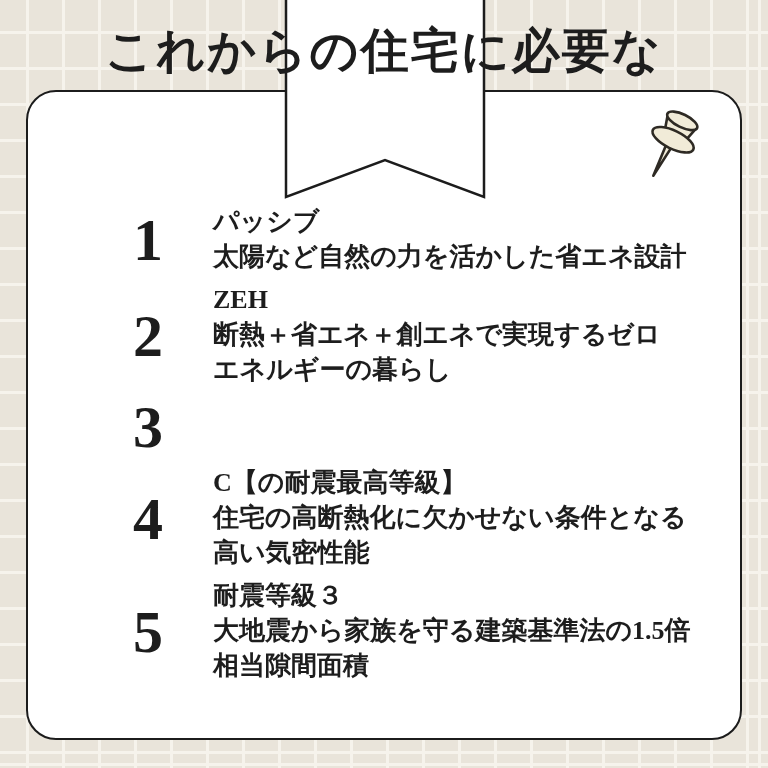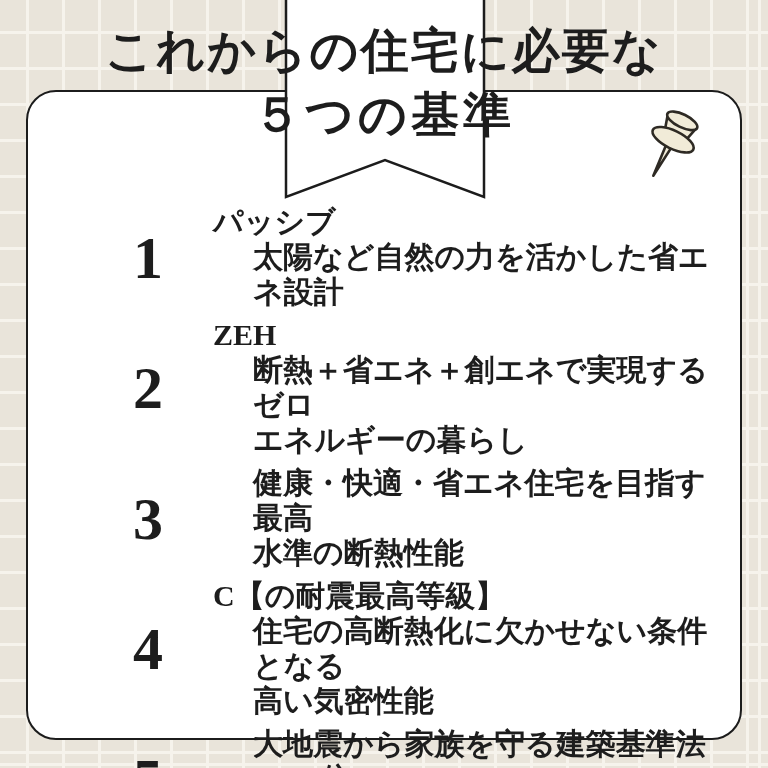--- a/index.html
+++ b/index.html
@@ -29,37 +29,36 @@
   .pin{position:absolute;left:640px;top:108px;width:60px;height:84px;z-index:3;}
   .list{
     position:absolute;left:118px;top:204px;width:600px;z-index:2;
   }
   .item{display:flex;align-items:center;margin-bottom:8px;}
   .item-number{
     flex:0 0 60px;text-align:center;font-size:60px;font-weight:600;
     line-height:1;padding-top:2px;
   }
   .item-body{
-    margin-left:35px;font-size:30px;font-weight:bold;line-height:35px;
+    margin-left:35px;font-size:26px;font-weight:bold;line-height:35px;
   }
   .item-title{white-space:pre-line;}
-  .item-desc{white-space:pre-line;margin-left:40px;}
+  .item-desc{white-space:pre-line;}
 </style>
 </head>
 <body>
 
 <div class="card"></div>
 
 <svg class="ribbon" viewBox="0 0 202 202" preserveAspectRatio="none">
   <path d="M2,-4 L2,197 L101,160 L200,197 L200,-4" fill="#ffffff" stroke="#1c1c1c" stroke-width="2.5" stroke-linejoin="miter"></path>
 </svg>
 
 <div class="title">
   <div class="line1">これからの住宅に必要な</div>
-  <div class="line2">５つの基準</div>
 </div>
 
 <svg class="pin" viewBox="0 0 60 84">
   <g transform="rotate(26 30 38)" fill="#f1ebd8" stroke="#2e2a24" stroke-width="2.6" stroke-linejoin="round" stroke-linecap="round">
     <path d="M26,38 L28,72 L32,38 Z"></path>
     <path d="M14,10 L19,28 L41,28 L46,10 Z"></path>
     <ellipse cx="30" cy="10" rx="16.5" ry="6.5"></ellipse>
     <ellipse cx="30" cy="31" rx="22.5" ry="9"></ellipse>
   </g>
 </svg>
@@ -79,35 +78,34 @@
     <div class="item-body">
       <div class="item-title">ZEH</div>
       <div class="item-desc">断熱＋省エネ＋創エネで実現するゼロ
 エネルギーの暮らし</div>
     </div>
   </div>
 
   <div class="item">
     <div class="item-number">3</div>
     <div class="item-body">
-      <div class="item-desc">健康・快適・省エネ住宅を目指す最高
-水準の断熱性能</div>
     </div>
   </div>
 
   <div class="item">
     <div class="item-number">4</div>
     <div class="item-body">
       <div class="item-title">C【の耐震最高等級】</div>
       <div class="item-desc">住宅の高断熱化に欠かせない条件となる
 高い気密性能</div>
     </div>
   </div>
 
   <div class="item">
     <div class="item-number">5</div>
     <div class="item-body">
+      <div class="item-title">耐震等級３</div>
       <div class="item-desc">大地震から家族を守る建築基準法の1.5倍
 相当隙間面積</div>
     </div>
   </div>
 
 </div>
 
 </body></html>

